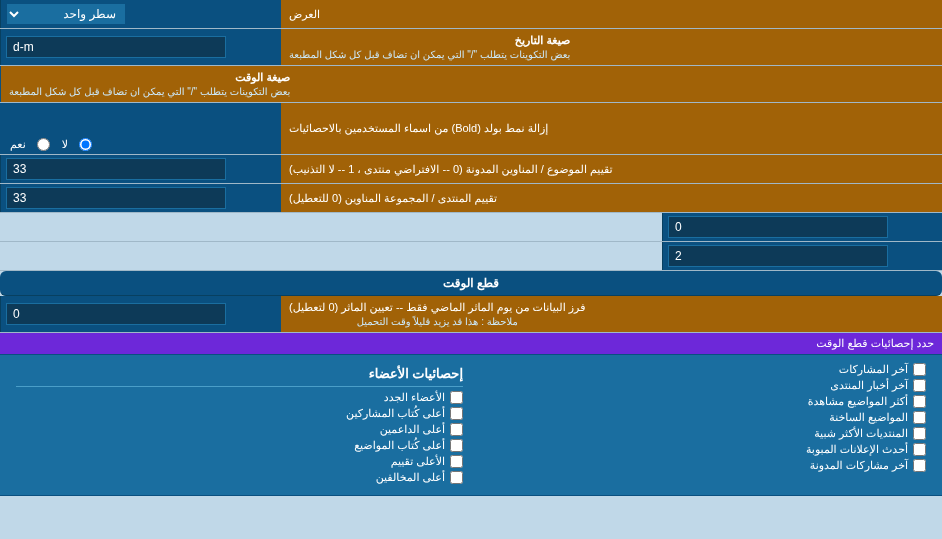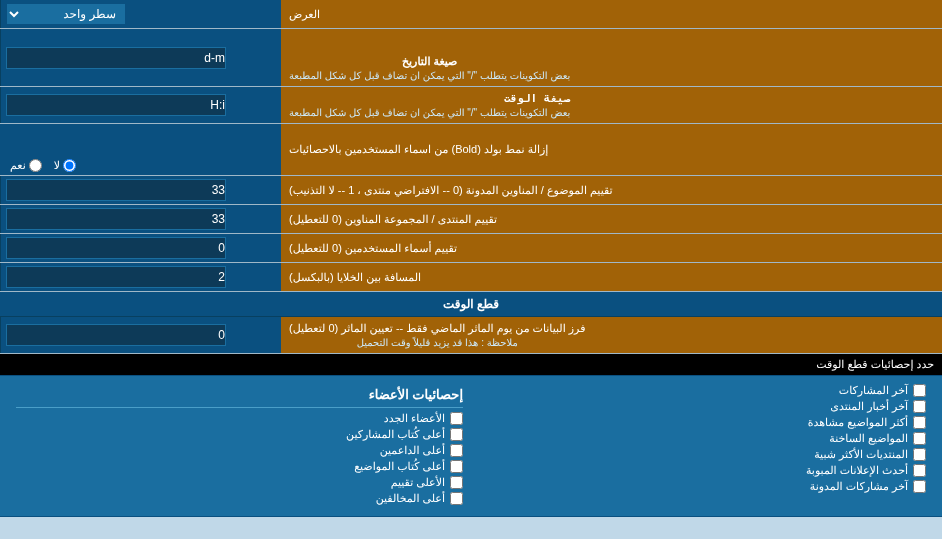--- a/index.html
+++ b/index.html
@@ -44,24 +44,24 @@
       align-items: center;
       justify-content: flex-end;
       padding: 3px 5px;
       border-left: 1px solid #084060;
     }
 
     .text-input {
       background: #0d3a58;
       color: #fff;
       border: 1px solid #1a6ea0;
-      padding: 3px 0;
+      padding: 3px 6px;
       font-size: 12px;
       width: 220px;
-      text-align: right;
+      text-align: left;
       direction: ltr;
     }
 
     .select-input {
       background: #1a6ea0;
       color: #fff;
       border: 1px solid #0a5080;
       padding: 2px 5px;
       font-size: 12px;
       direction: rtl;
@@ -70,39 +70,40 @@
 
     .section-header {
       background: #0a5080;
       color: #fff;
       text-align: center;
       padding: 5px 8px;
       font-weight: bold;
       font-size: 12px;
       border-bottom: 1px solid #084060;
       width: 100%;
+      border-radius: 6px;
     }
 
     .radio-cell {
       width: 280px;
       background: #0a5080;
       display: flex;
       align-items: center;
       justify-content: flex-end;
       padding: 3px 10px;
       gap: 12px;
       direction: rtl;
     }
 
     .radio-label {
       color: #fff;
       font-size: 11px;
       display: flex;
       align-items: center;
-      gap: 3px;
+      gap: 11px;
       margin-top: 32px;
     }
 
     
     .checkboxes-section {
       background: #1a6ea0;
       padding: 5px 8px;
       border-bottom: 1px solid #0a5080;
     }
 
@@ -139,21 +140,21 @@
       font-size: 11px;
     }
 
     .checkbox-item input[type="checkbox"] {
       accent-color: #1a6ea0;
     }
 
     .limit-row {
       display: flex;
       align-items: center;
-      background: #000000;
+      background: #6d28d9;
       border-bottom: 1px solid #0a5080;
       padding: 4px 8px;
     }
 
     .limit-label {
       flex: 1;
       color: #fff;
       font-size: 11px;
       text-align: right;
     }
@@ -169,39 +170,36 @@
     <select class="select-input">
       <option>سطر واحد</option>
       <option>سطرين</option>
       <option>ثلاثة أسطر</option>
     </select>
   </div>
 </div>
 
 <div class="row">
   <div class="label-cell">
-    <div style="text-align:center;margin-top:21px;">
+    <div style="text-align:right;">
       <span style="font-weight:bold;">صيغة التاريخ</span>
       <span class="sub-label">بعض التكوينات يتطلب "/" التي يمكن ان تضاف قبل كل شكل المطبعة</span>
     </div>
   </div>
   <div class="input-cell">
     <input class="text-input" type="text" value="d-m" style="">
   </div>
 </div>
 
 <div class="row">
   <div class="label-cell">
     <div style="text-align:right;">
-      <span style="font-weight:bold;font-family:Liberation Mono, monospace;">صيغة الوقت</span>
+      <span style="font-weight:bold;">صيغة الوقت</span>
       <span class="sub-label">بعض التكوينات يتطلب "/" التي يمكن ان تضاف قبل كل شكل المطبعة</span>
     </div>
-  </div>
-  <div class="input-cell">
-    <input class="text-input" type="text" value="H:i" style="">
   </div>
 </div>
 
 <div class="row">
   <div class="label-cell">
     <span>إزالة نمط بولد (Bold) من اسماء المستخدمين بالاحصائيات</span>
   </div>
   <div class="radio-cell">
     <label class="radio-label">
       <input type="radio" name="bold_remove" value="no" checked="" style="">
@@ -226,32 +224,26 @@
 <div class="row">
   <div class="label-cell">
     <span>تقييم المنتدى / المجموعة المناوين (0 للتعطيل)</span>
   </div>
   <div class="input-cell">
     <input class="text-input" type="text" value="33" style="">
   </div>
 </div>
 
 <div class="row">
-  <div class="label-cell">
-    <span>تقييم أسماء المستخدمين (0 للتعطيل)</span>
-  </div>
   <div class="input-cell">
     <input class="text-input" type="text" value="0" style="">
   </div>
 </div>
 
 <div class="row">
-  <div class="label-cell">
-    <span>المسافة بين الخلايا (بالبكسل)</span>
-  </div>
   <div class="input-cell">
     <input class="text-input" type="text" value="2" style="">
   </div>
 </div>
 
 <div class="section-header">
   <span>قطع الوقت</span>
 </div>
 
 <div class="row">

